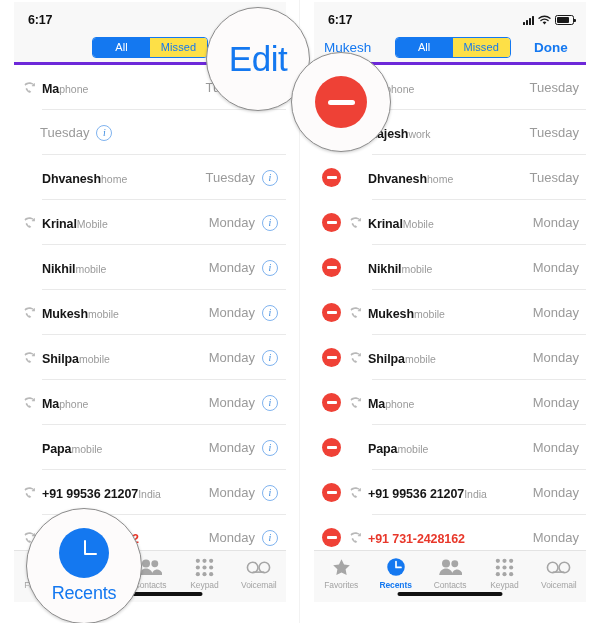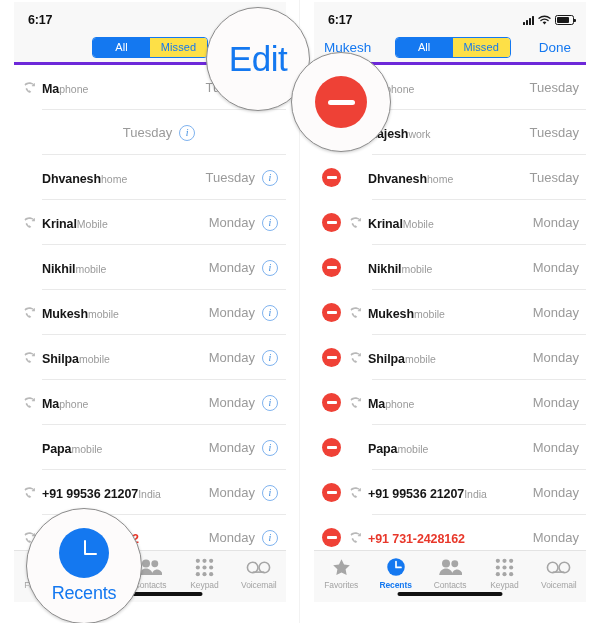--- a/index.html
+++ b/index.html
@@ -72,21 +72,21 @@
     position: relative;
   }
   .nav-btn {
     font-size: 13.5px;
     color: #1478f0;
     cursor: pointer;
     white-space: nowrap;
     flex: 0 0 auto;
     min-width: 42px;
   }
-  .nav-btn.right { text-align: center; font-weight: normal; }
+  .nav-btn.right { text-align: left; font-weight: bold; }
   .nav-spacer { flex: 1 1 auto; }
   .segmented {
     display: flex;
     border: 1px solid #1478f0;
     border-radius: 4px;
     overflow: hidden;
     height: 21px;
     width: 116px;
     flex: 0 0 auto;
   }
@@ -102,21 +102,20 @@
   .seg.active { background: #1478f0; color: #ffffff; }
 
   
   .calllist { background:#ffffff; }
   .row {
     display: flex; align-items: center;
     height: 45px;
     padding-left: 8px;
     position: relative;
     cursor: pointer;
-    justify-content: center;
   }
   .row::after{
     content:""; position:absolute; left:28px; right:0; bottom:0;
     height:1px; background:#e9e9e9;
   }
   .panel.right .row::after{ left:58px; }
   .del {
     width: 19px; height: 19px; border-radius: 50%;
     background: #ef4136;
     flex: 0 0 auto;

